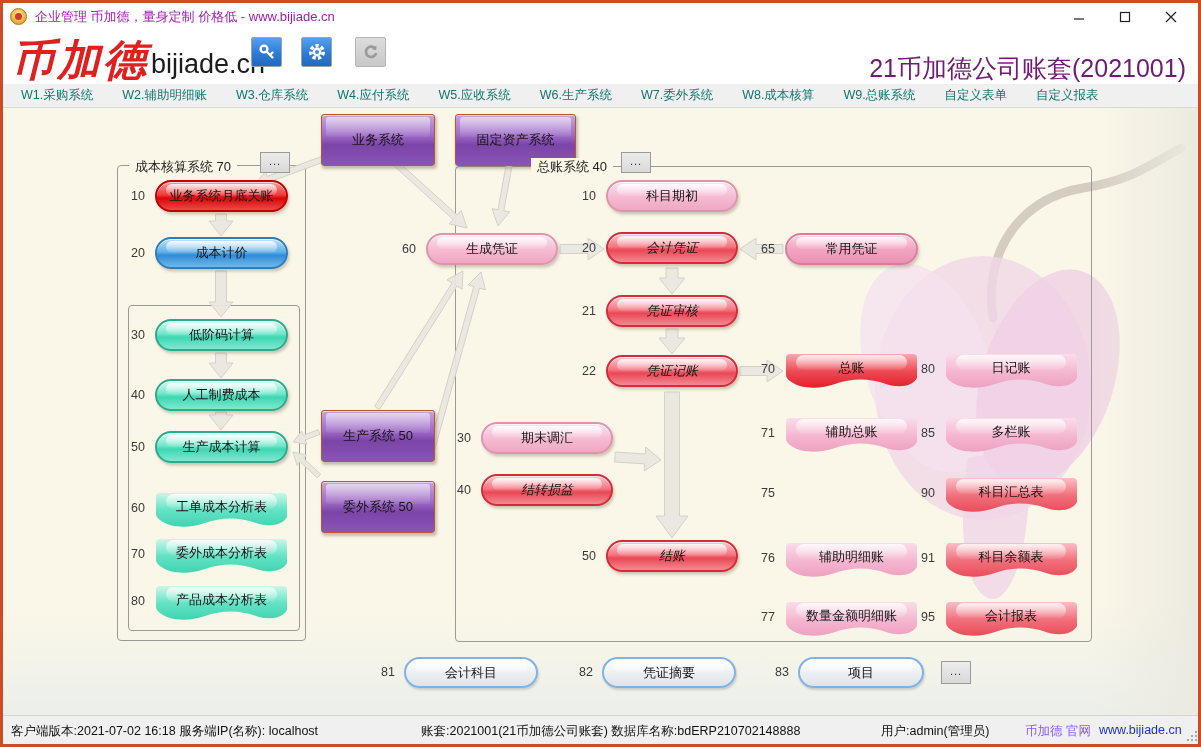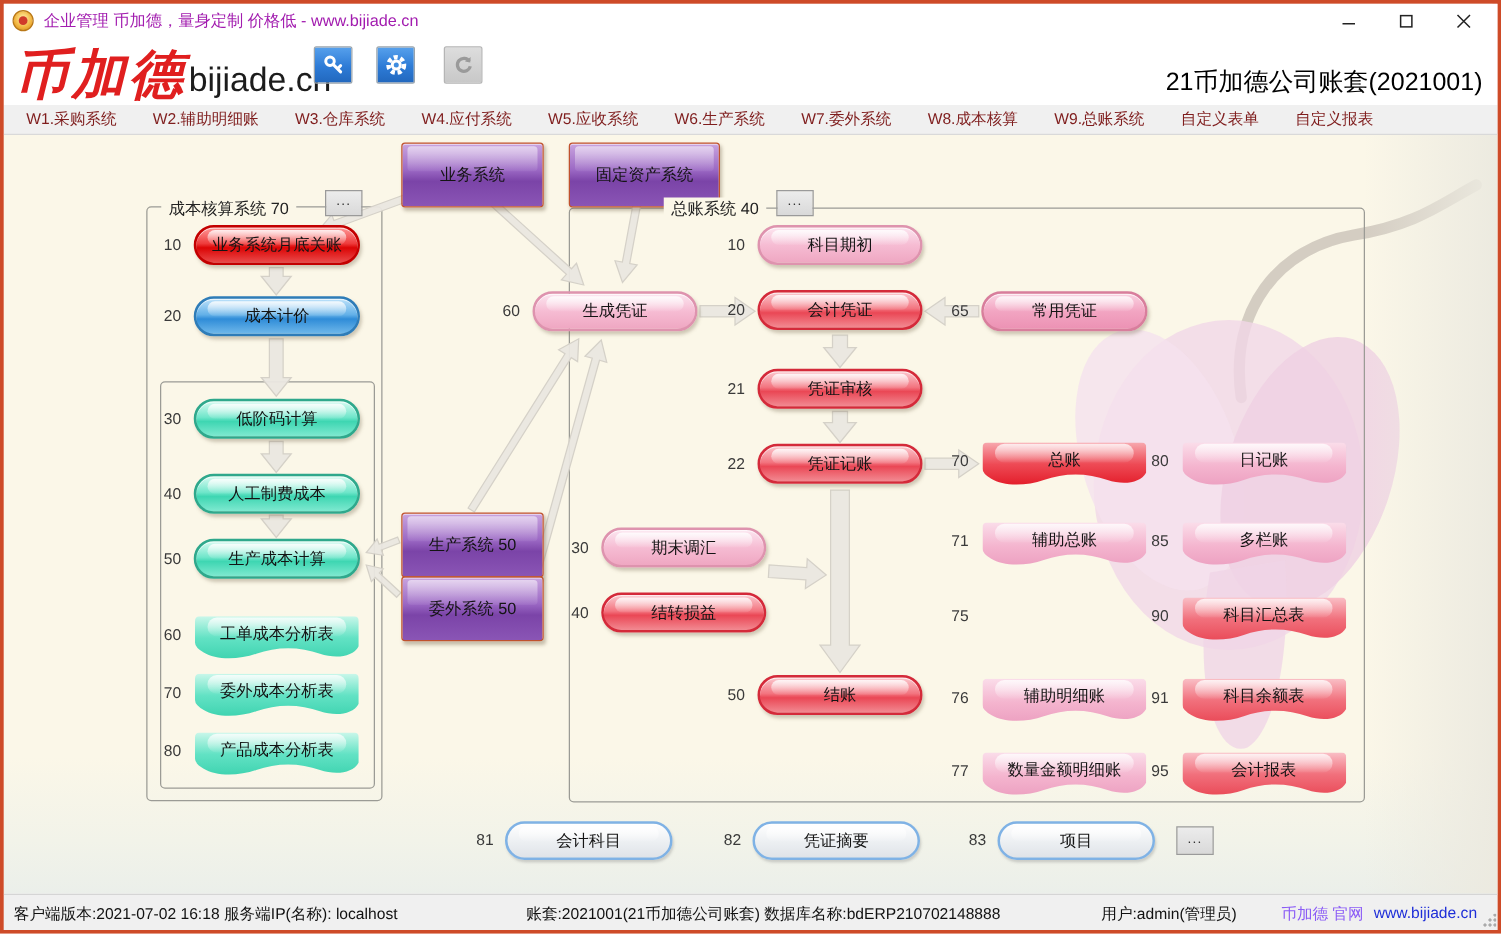--- a/index.html
+++ b/index.html
@@ -23,26 +23,26 @@
   
   .header { position:relative; height:54px; background:#fff; }
   .logo { position:absolute; left:8px; bottom:1px; display:flex; align-items:flex-end; }
   .logo-cn { font-family:"DejaVu Serif","Liberation Serif",serif; font-style:italic; font-weight:bold;
              font-size:43px; line-height:46px; color:#E01F1F; letter-spacing:3px; }
   .logo-domain { font-size:27px; color:#1c1c1c; margin-left:2px; line-height:38px; }
   .tool-btn { position:absolute; top:7px; width:31px; height:30px; border:1px solid #9aa4ac; border-radius:2px;
               display:flex; align-items:center; justify-content:center;
               background:linear-gradient(180deg,#56A0EC,#2D7BD6 55%,#2268BE); }
   .tool-btn.disabled { background:linear-gradient(180deg,#DDDDDD,#C8C8C8); border-color:#B5B5B5; }
-  .account-title { position:absolute; right:12px; top:22px; font-size:20px; color:#000000; }
+  .account-title { position:absolute; right:12px; top:22px; font-size:25px; color:#701a75; }
 
   
   .menubar { height:24px; background:#F0F0F0; border-bottom:1px solid #D9D9D9;
              display:flex; align-items:center; padding-left:12px; gap:17px; }
-  .menu-item { font-size:12.5px; color:#7f1d1d; padding:20px 6px; cursor:default; white-space:nowrap; }
+  .menu-item { font-size:12.5px; color:#0f766e; padding:20px 6px; cursor:default; white-space:nowrap; }
 
   
   .canvas { position:relative; width:1195px; height:607px;
             background:linear-gradient(180deg,#FBF7E8 0%,#FBF7E8 82%,#F2F3E9 93%,#EBEFEA 100%); overflow:hidden; }
   .right-shade { position:absolute; left:1088px; top:0; width:107px; height:100%;
                  background:linear-gradient(90deg,rgba(251,247,232,0),#ECEAE0); }
   #flower,#arrows { position:absolute; left:0; top:0; pointer-events:none; }
 
   .groupbox { position:absolute; border:1px solid #9B9B95; border-radius:4px; background:transparent; }
   .group-label { position:absolute; font-size:13px; color:#222; background:#FBF7E8; padding:0 6px; z-index:4; }
@@ -55,21 +55,21 @@
   .node .t { position:relative; z-index:2; white-space:nowrap; }
 
   .pill { border-radius:16px; border:2px solid; box-shadow:1.5px 2.5px 3px rgba(120,105,80,.35), inset 0 1px 0 rgba(255,255,255,.65); }
   .pill::after { content:''; position:absolute; left:7%; right:7%; top:2px; height:44%; border-radius:13px;
                  background:linear-gradient(rgba(255,255,255,.85),rgba(255,255,255,.06)); }
   .pill.red    { background:linear-gradient(180deg,#F99,#EE3B3B 46%,#DB0505 58%,#EA4A4A); border-color:#C30000; }
   .pill.blue   { background:linear-gradient(180deg,#BEE2FA,#62B0E8 46%,#2F8CD8 58%,#6FB8EA); border-color:#2E7CB8; }
   .pill.teal   { background:linear-gradient(180deg,#D9FBF2,#6FE6CA 46%,#3ED6B2 58%,#7FE9D0); border-color:#2FA88C; }
   .pill.pinkLight { background:linear-gradient(180deg,#FCE6F0,#F6BCD3 50%,#EFA7C2); border-color:#DE93AE; }
   .pill.pinkMed   { background:linear-gradient(180deg,#FAD3E2,#F2A5C2 50%,#EC92B4); border-color:#D87E9C; }
-  .pill.salmon { background:linear-gradient(180deg,#FBC9CF,#F3747F 46%,#EA4755 58%,#F28A92); border-color:#D42A3A; }
+  .pill.salmon { background:linear-gradient(180deg,#FBC9CF,#F3747F 46%,#EA4755 58%,#F28A92); border-color:#D42A3A;font-style:italic; }
   .pill.silver { background:linear-gradient(180deg,#FFFFFF,#ECEFF2 55%,#DFE3E8); border-color:#7FB2E5;
                  box-shadow:1px 2px 2px rgba(120,120,120,.3); }
 
   .doc { height:37px; clip-path:path('M 5 1 L 128 1 Q 132 1 132 5 L 132 25 C 127 34 113 35 101 31 C 85 25 66 25 50 31 C 36 36 17 36 8 30 Q 1 26 1 22 L 1 5 Q 1 1 5 1 Z');
          filter:drop-shadow(1.5px 2px 1.5px rgba(120,105,80,.4)); align-items:flex-start; padding-top:6px; }
   .doc::after { content:''; position:absolute; left:8%; right:8%; top:2px; height:40%; border-radius:10px;
                 background:linear-gradient(rgba(255,255,255,.8),rgba(255,255,255,.05)); }
   .doc.teal   { background:linear-gradient(180deg,#CFF8EC,#62E2C4 50%,#3BD2AE); }
   .doc.pinkL  { background:linear-gradient(180deg,#FBDFEB,#F4B4CE 55%,#EC9FC0); }
   .doc.salmon { background:linear-gradient(180deg,#FAC3CA,#F1707C 50%,#E94755); }
@@ -208,21 +208,21 @@
 
     <div class="node pbox" style="left:318px;top:6px;width:114px">
         <span class="t">业务系统</span>
       </div>
     <div class="node pbox" style="left:452px;top:6px;width:121px">
         <span class="t">固定资产系统</span>
       </div>
     <div class="node pbox" style="left:318px;top:302px;width:114px">
         <span class="t">生产系统 50</span>
       </div>
-    <div class="node pbox" style="left:318px;top:353px;width:114px">
+    <div class="node pbox" style="left:318px;top:373px;width:114px">
         <span class="t">委外系统 50</span>
       </div>
 
     <span class="num" style="left:110px;top:81px">10</span>
     <div class="node pill red" style="left:152px;top:72px;width:133px">
         <span class="t">业务系统月底关账</span>
       </div>
     <span class="num" style="left:110px;top:138px">20</span>
     <div class="node pill blue" style="left:152px;top:129px;width:133px">
         <span class="t">成本计价</span>

